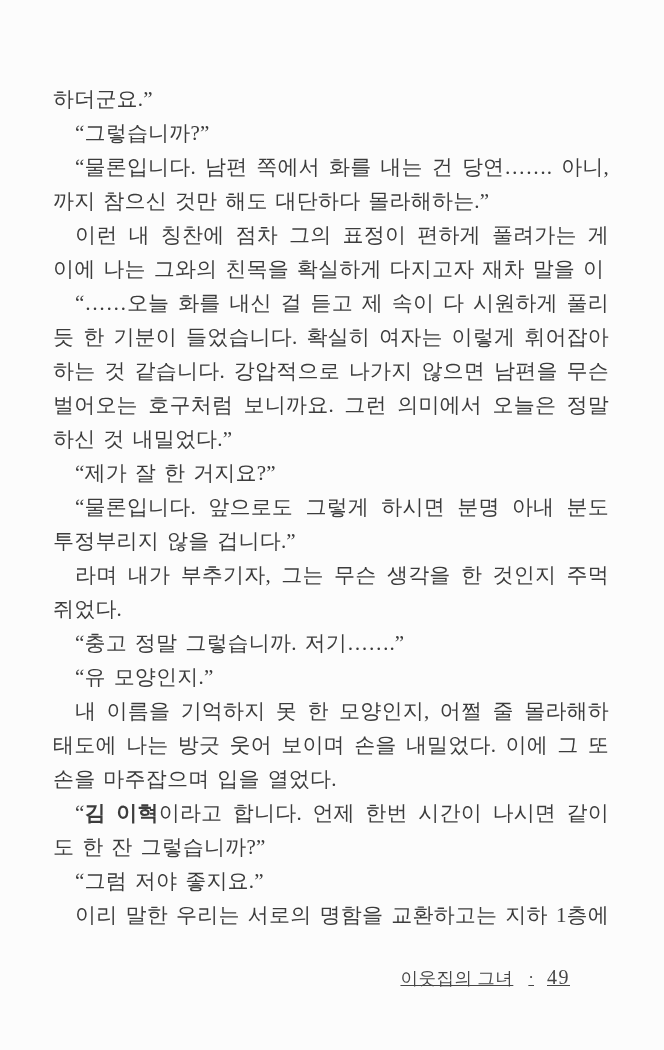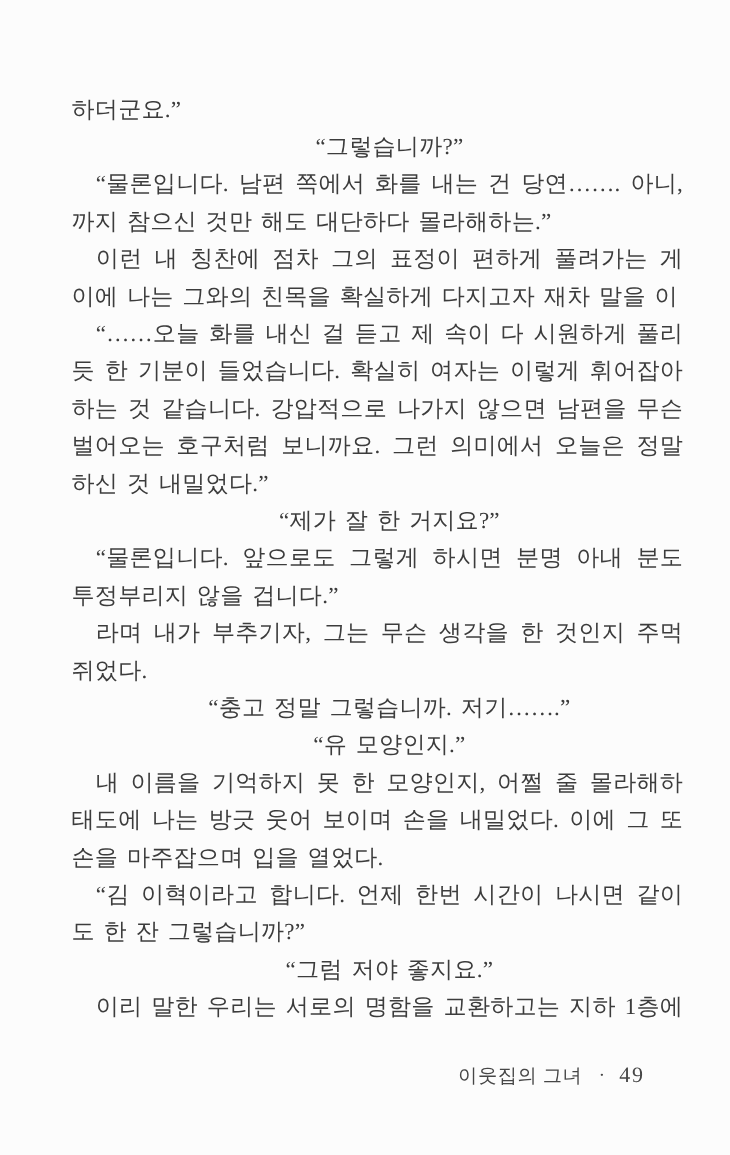--- a/index.html
+++ b/index.html
@@ -20,51 +20,50 @@
     inset: 0;
     background:
       radial-gradient(ellipse 140% 120% at 50% 45%, rgba(255,255,255,0) 70%, rgba(190,190,190,0.10) 100%),
       #fcfcfc;
   }
   .text-block {
     position: absolute;
     left: 53px;
     top: 82px;
     width: 556px;
-    margin-left: 12px;
   }
   .line {
     height: 34px;
     line-height: 34px;
     font-size: 21px;
     letter-spacing: 0.2px;
     word-spacing: 2.5px;
     overflow: hidden;
     text-align: left;
   }
   .line.indent {
     padding-left: 22px;
-    text-align: center;
   }
   .line.stretch {
     text-align: justify;
     text-align-last: justify;
     -moz-text-align-last: justify;
   }
   .line .bold {
-    font-weight: normal;
+    font-weight: bold;
   }
   .footer {
     position: absolute;
-    left: 53px;
+    left: 37px;
     top: 966px;
     width: 533px;
     text-align: right;
     white-space: nowrap;
     color: #464646;
+    text-decoration: underline;
   }
   .footer .book-title {
     font-size: 17.5px;
     letter-spacing: 0.5px;
   }
   .footer .separator {
     font-size: 17px;
     margin: 0 13px 0 15px;
     vertical-align: 1px;
   }

